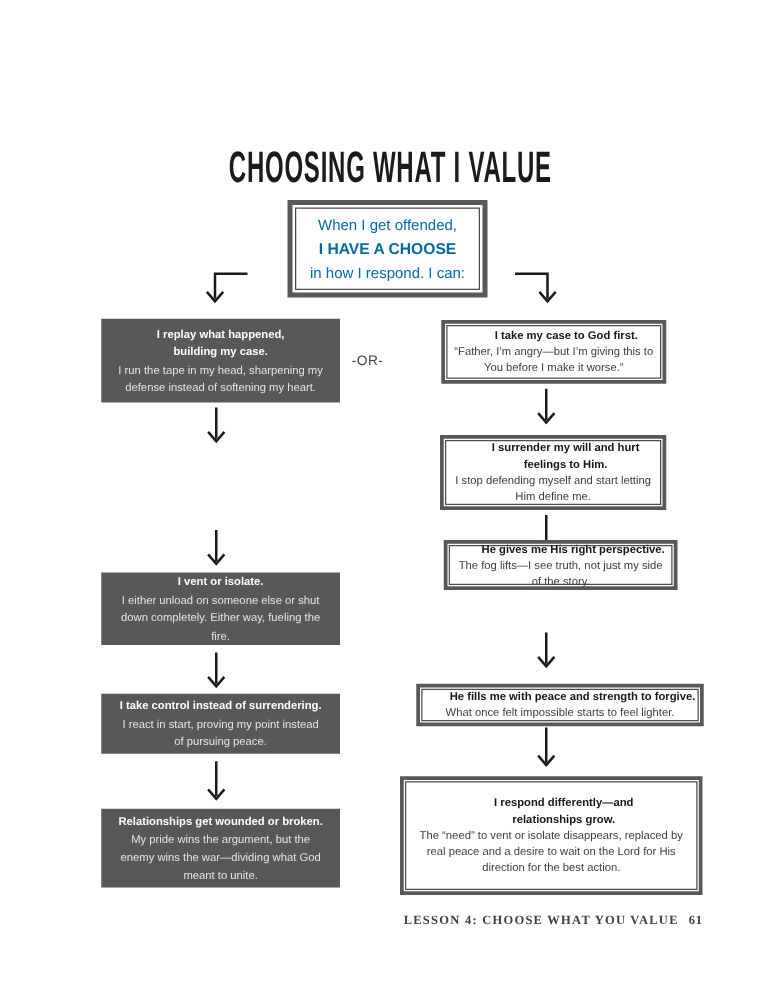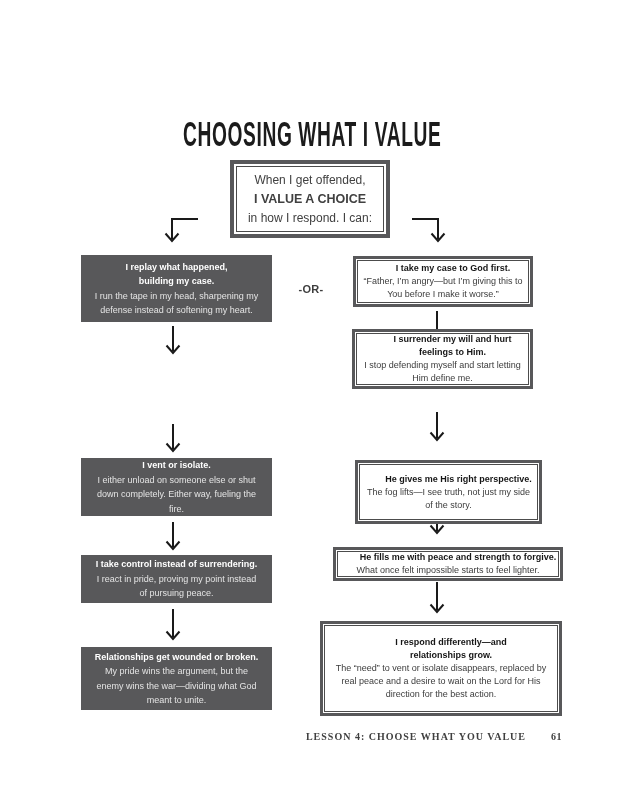--- a/index.html
+++ b/index.html
@@ -13,21 +13,21 @@
     letter-spacing:1px; white-space:nowrap;
     transform:scale(0.60,1.10); transform-origin:50% 0;
   }
   .header-box {
     position:absolute; left:230px; top:160px; width:160px; height:78px;
     box-sizing:border-box; border:4px solid #58585a; padding:2px; background:#fff;
   }
   .header-box-inner {
     box-sizing:border-box; width:100%; height:100%; border:1px solid #4a4a4a;
     display:flex; flex-direction:column; align-items:center; justify-content:center;
-    text-align:center; color:#404040; font-size:12px; line-height:19px;
+    text-align:center; color:#0369a1; font-size:12px; line-height:19px;
   }
   .header-box-inner .hb-bold { font-weight:bold; font-size:12.5px; }
   .pre { white-space:pre; }
   .gbox {
     position:absolute; left:81px; width:191px; background:#58585a;
     box-sizing:border-box; display:flex; flex-direction:column; align-items:center;
     justify-content:center; text-align:center; overflow:hidden;
   }
   .gbox .bt { font-weight:bold; color:#ffffff; font-size:9px; line-height:14.5px; }
   .gbox .bb { color:#e4e4e4; font-size:9px; line-height:14.5px; }
@@ -36,44 +36,44 @@
     border:3px solid #58585a; padding:1px;
   }
   .wbox-inner {
     box-sizing:border-box; width:100%; height:100%; border:1px solid #4c4c4c;
     display:flex; flex-direction:column; align-items:center; justify-content:center;
     text-align:center;
   }
   .wbox .bt { font-weight:bold; color:#161616; font-size:9px; line-height:13px;margin-left:20px; }
   .wbox .bb { color:#3c3c3c; font-size:9px; line-height:13px; }
   .or-label {
-    position:absolute; left:281px; top:283px; width:60px; text-align:center;
-    font-weight:bold; font-size:11px; letter-spacing:0.3px; color:#3e3e3e;
+    position:absolute; left:264px; top:283px; width:60px; text-align:center;
+    font-weight:normal; font-size:11px; letter-spacing:0.3px; color:#3e3e3e;
   }
   .footer {
     position:absolute; top:731px; right:63px;
     font-family:"Liberation Serif", serif; font-weight:bold; font-size:10px;
     letter-spacing:1px; color:#3f3f3f; white-space:nowrap;
   }
-  .footer .pagenum { margin-left:25px; letter-spacing:0.5px; }
+  .footer .pagenum { margin-left:8px; letter-spacing:0.5px; }
   .arrows { position:absolute; left:0; top:0; pointer-events:none; }
 </style>
 </head>
 <body>
 
 <div class="page">
 
   <div class="title-wrap">
     <span class="title">CHOOSING WHAT I VALUE</span>
   </div>
 
   <div class="header-box">
     <div class="header-box-inner">
       <span>When I get offended,</span>
-      <span class="hb-bold">I VALUE A CHOICE</span>
+      <span class="hb-bold">I HAVE A CHOOSE</span>
       <span>in how I respond. I can:</span>
     </div>
   </div>
 
   <svg class="arrows" width="625" height="805" viewBox="0 0 625 805">
     <g stroke="#1a1a1a" stroke-width="2" fill="none">
 
       <polyline points="198,219 172,219 172,239"></polyline>
       <polyline points="165.5,233.5 172,241 178.5,233.5"></polyline>
       <polyline points="412,219 438,219 438,239"></polyline>
@@ -108,46 +108,46 @@
 defense instead of softening my heart.</div>
   </div>
   <div class="gbox" style="top:458px;height:58px">
     <div class="bt pre">I vent or isolate.</div>
     <div class="bb pre">I either unload on someone else or shut
 down completely. Either way, fueling the
 fire.</div>
   </div>
   <div class="gbox" style="top:555px;height:48px">
     <div class="bt pre">I take control instead of surrendering.</div>
-    <div class="bb pre">I react in pride, proving my point instead
+    <div class="bb pre">I react in start, proving my point instead
 of pursuing peace.</div>
   </div>
   <div class="gbox" style="top:647px;height:63px">
     <div class="bt pre">Relationships get wounded or broken.</div>
     <div class="bb pre">My pride wins the argument, but the
 enemy wins the war—dividing what God
 meant to unite.</div>
   </div>
 
   <div class="wbox" style="left:353px;top:256px;width:180px;height:51px">
     <div class="wbox-inner">
       <div class="bt pre">I take my case to God first.</div>
       <div class="bb pre">“Father, I’m angry—but I’m giving this to
 You before I make it worse.”</div>
     </div>
   </div>
-  <div class="wbox" style="left:352px;top:329px;width:181px;height:60px">
+  <div class="wbox" style="left:352px;top:348px;width:181px;height:60px">
     <div class="wbox-inner">
       <div class="bt pre">I surrender my will and hurt
 feelings to Him.</div>
       <div class="bb pre">I stop defending myself and start letting
 Him define me.</div>
     </div>
   </div>
-  <div class="wbox" style="left:355px;top:460px;width:187px;height:64px">
+  <div class="wbox" style="left:355px;top:432px;width:187px;height:40px">
     <div class="wbox-inner">
       <div class="bt pre">He gives me His right perspective.</div>
       <div class="bb pre">The fog lifts—I see truth, not just my side
 of the story.</div>
     </div>
   </div>
   <div class="wbox" style="left:333px;top:547px;width:230px;height:34px">
     <div class="wbox-inner">
       <div class="bt pre">He fills me with peace and strength to forgive.</div>
       <div class="bb pre">What once felt impossible starts to feel lighter.</div>

